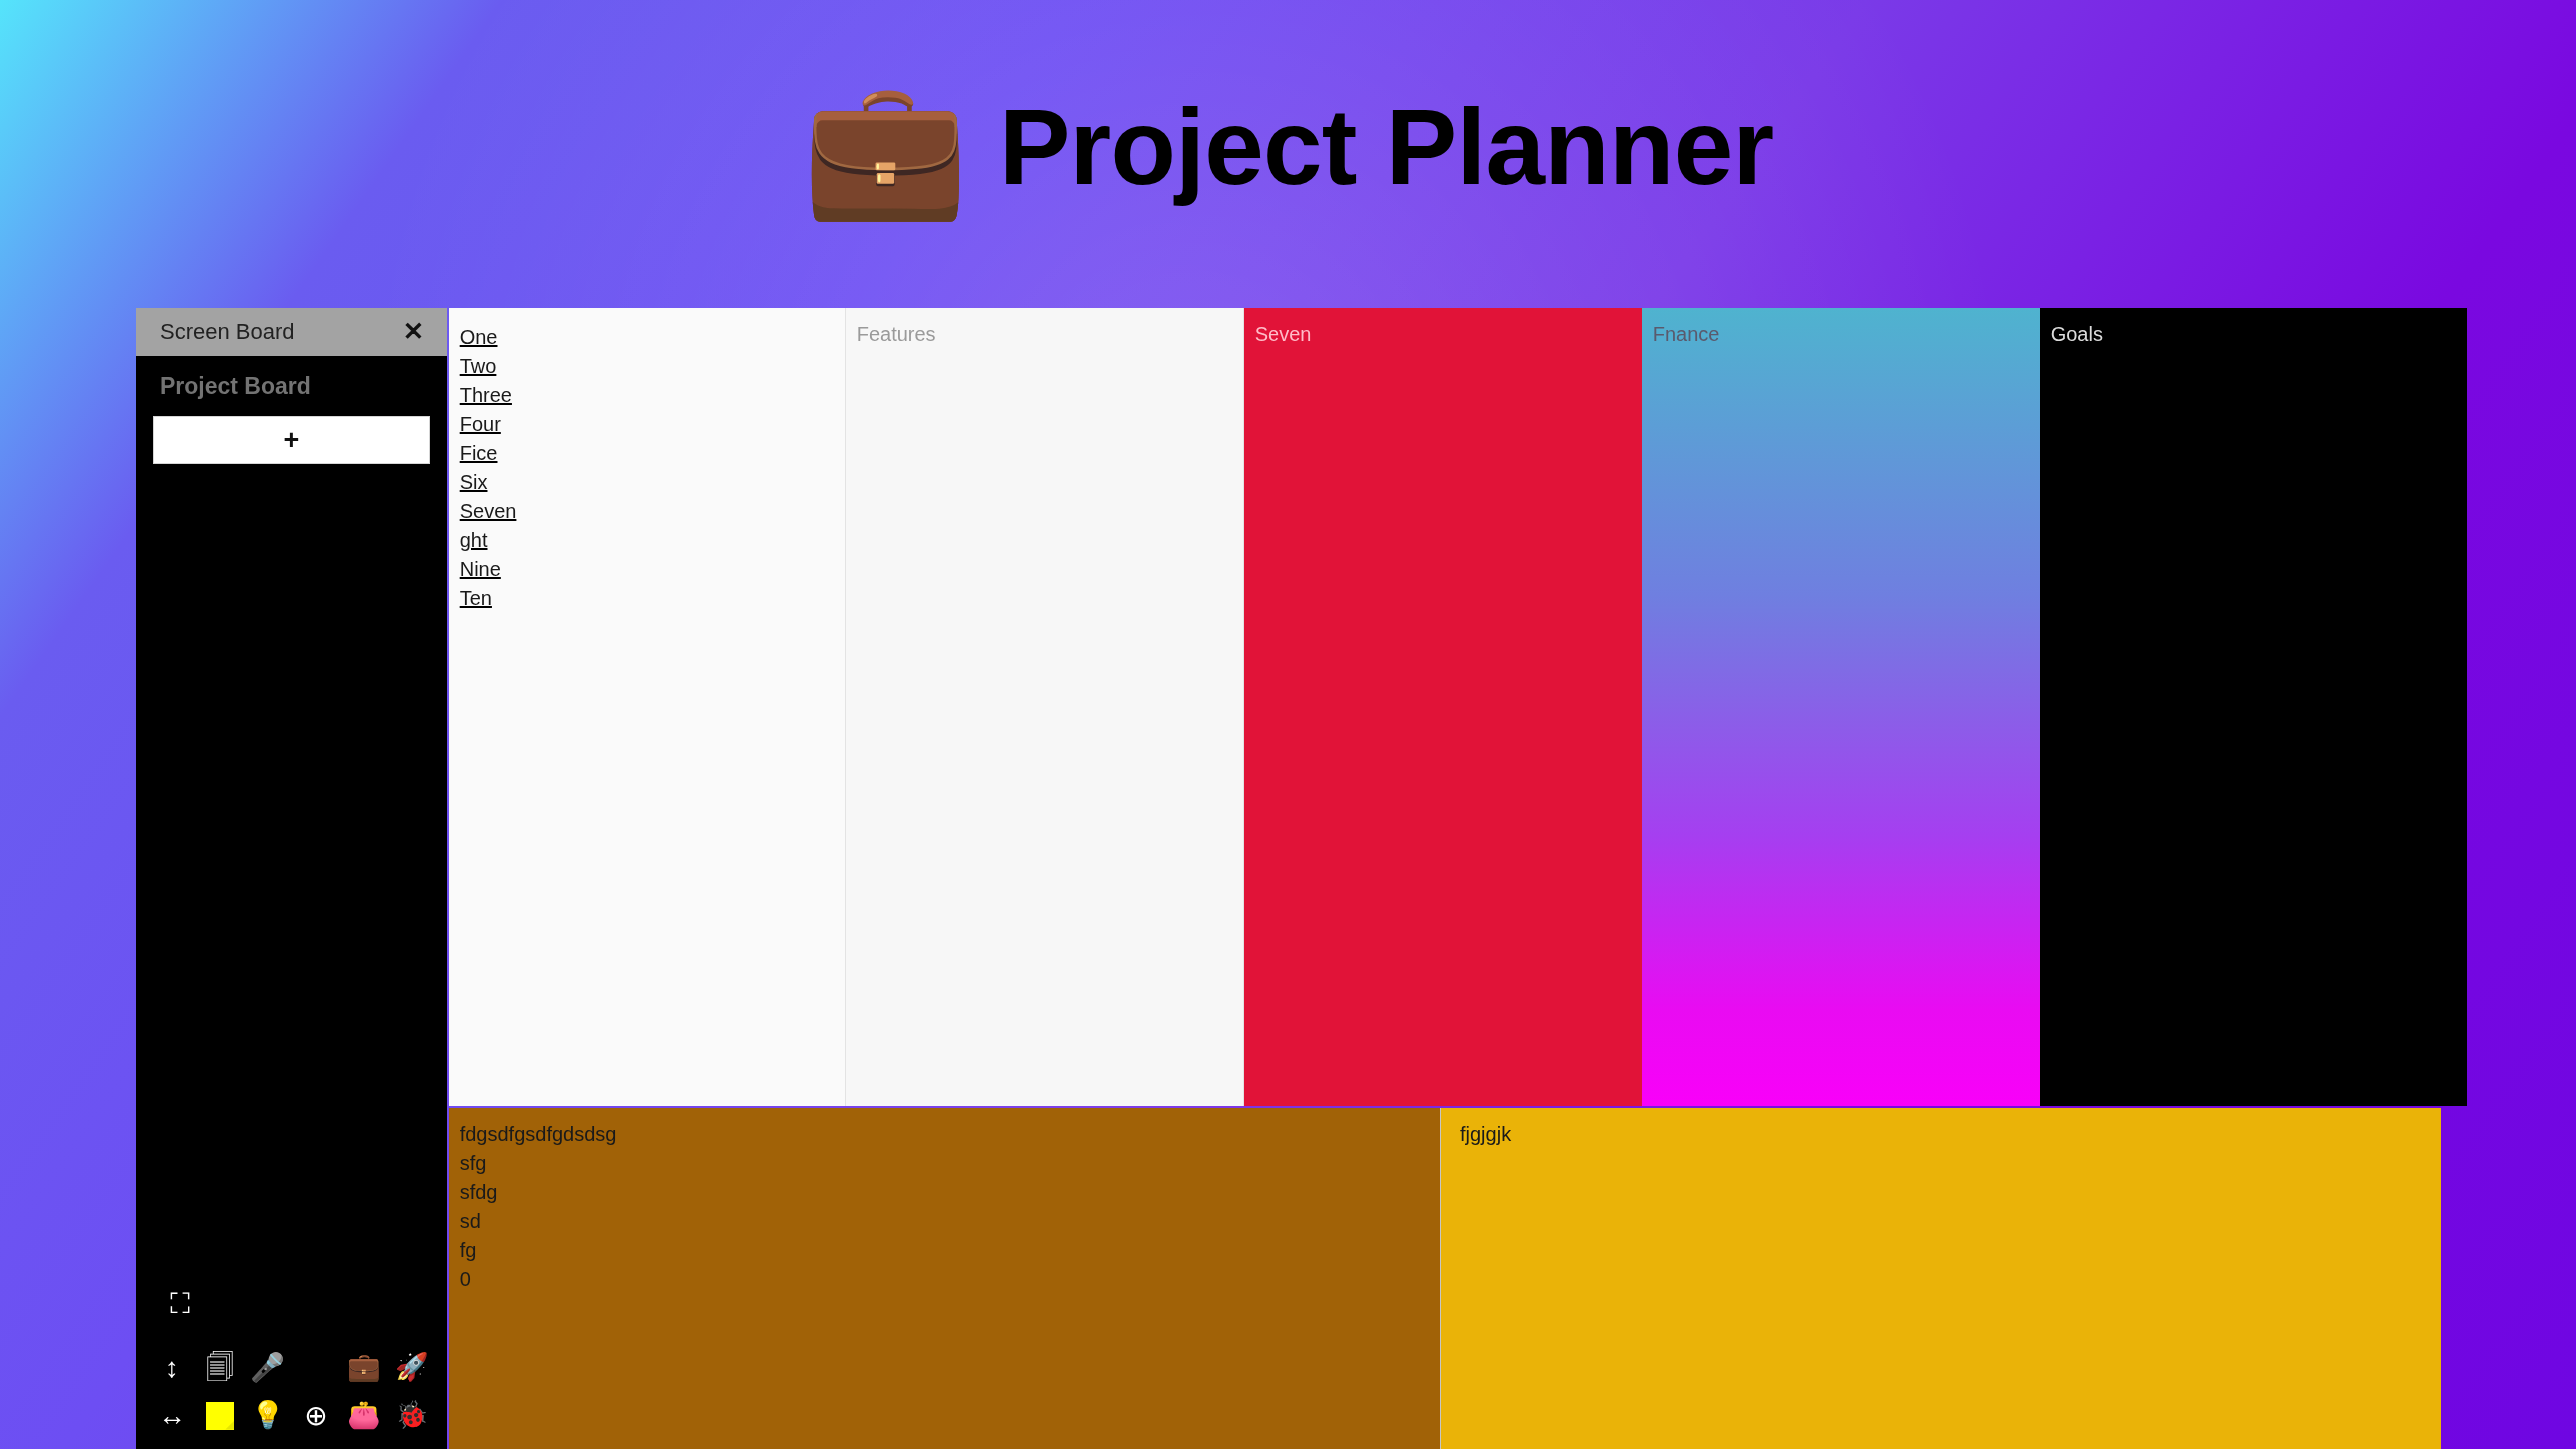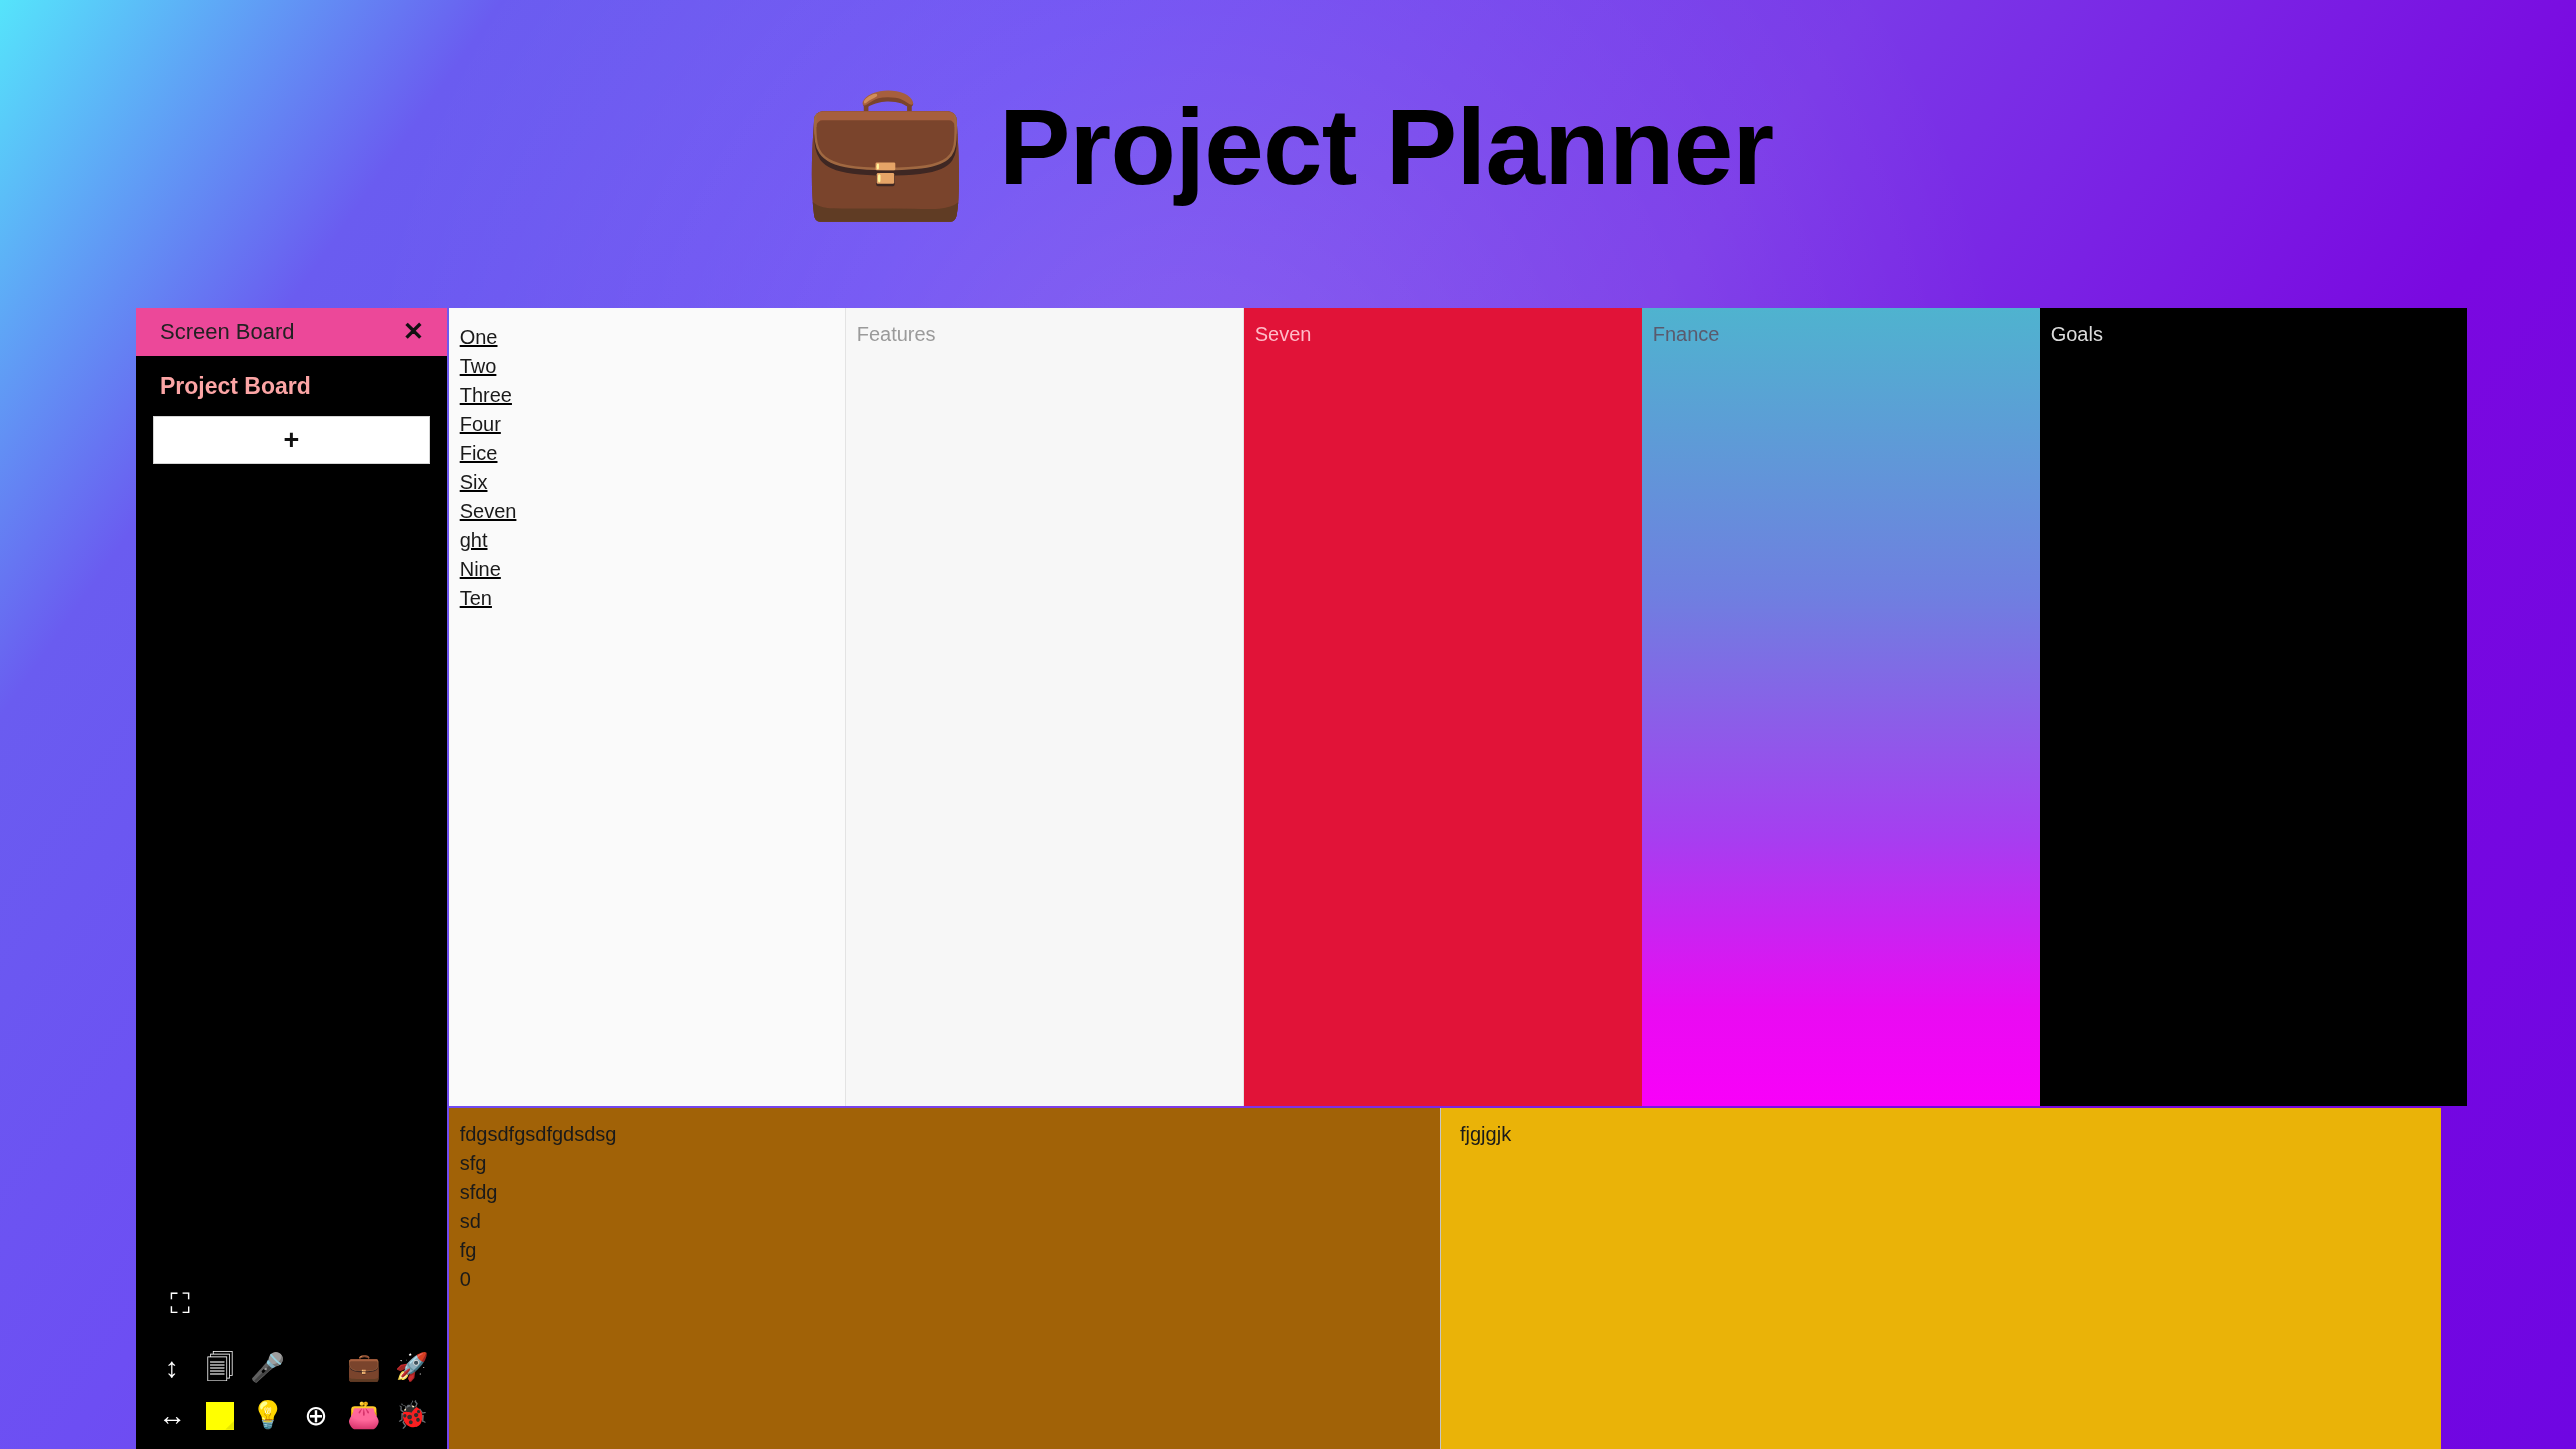--- a/index.html
+++ b/index.html
@@ -51,21 +51,21 @@
   #sidebar {
     position: absolute;
     left: 0; top: 0;
     width: 311px; height: 1141px;
     background: #000000;
     display: flex;
     flex-direction: column;
   }
   #sidebar-header {
     height: 48px;
-    background: #ec4899;
+    background: #a3a3a3;
     display: flex;
     align-items: center;
     justify-content: space-between;
     padding: 0 19px 0 24px;
     flex: 0 0 auto;
   }
   #sidebar-title {
     font-size: 22px;
     color: #222222;
     font-weight: 400;
@@ -73,21 +73,21 @@
   #sidebar-close {
     font-size: 25.5px;
     line-height: 1;
     color: #111111;
     font-weight: 700;
     cursor: pointer;
     padding: 1.3px 4px;
   }
   #sidebar-board-list { flex: 0 0 auto; padding-top: 12px; }
   .board-item {
-    color: #fca5a5;
+    color: #737373;
     font-size: 23px;
     font-weight: 700;
     padding: 5.4px 24px 16px 24px;
     cursor: pointer;
   }
   #add-board-button {
     margin: 0 17px;
     height: 48px;
     background: #ffffff;
     border: 0.7px solid #d5d5d5;

